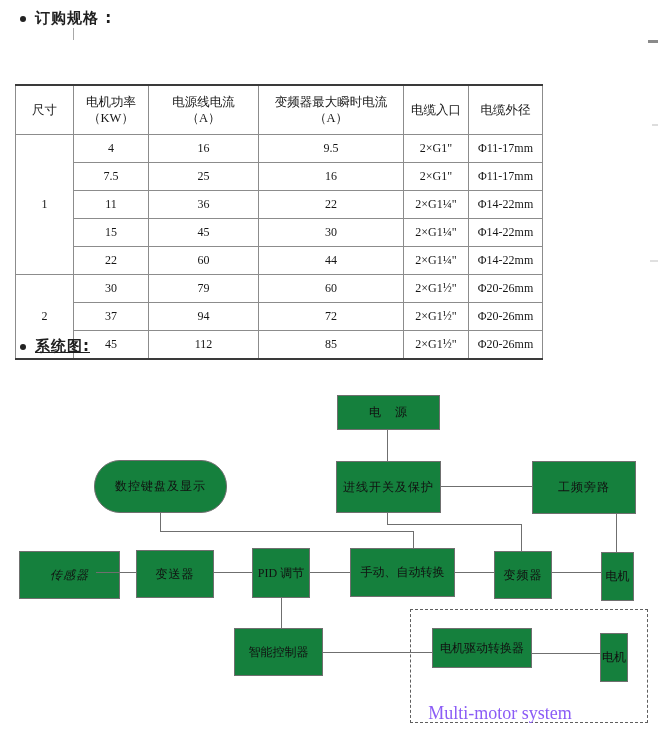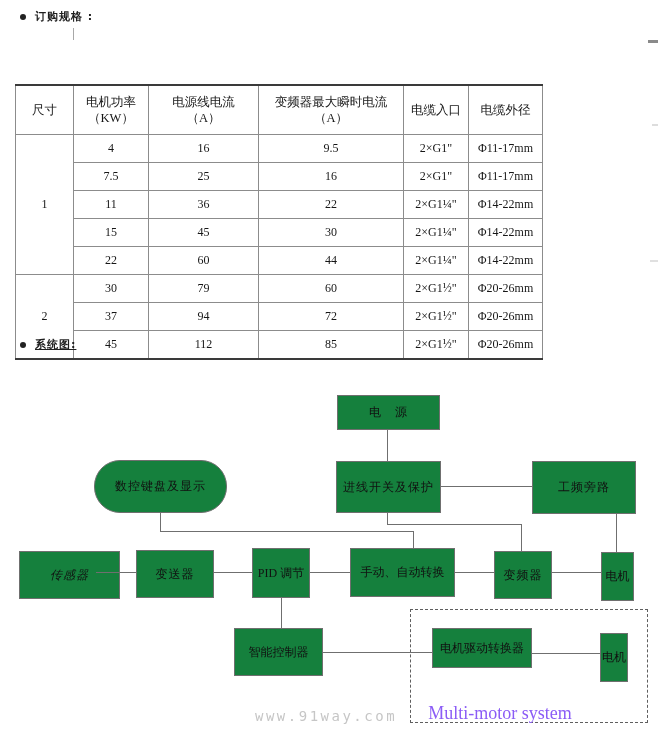--- a/index.html
+++ b/index.html
@@ -1,20 +1,20 @@
 <!DOCTYPE html>
 <html><head>
 <meta charset="utf-8">
 <style>
   html,body{margin:0;padding:0;background:#fff;}
   .page{position:relative;width:658px;height:733px;background:#ffffff;overflow:hidden;
         font-family:"Liberation Serif","DejaVu Serif",serif;color:#1c1c1c;}
   .section-title{position:absolute;display:flex;align-items:center;gap:9px;
         font-family:"DejaVu Sans","Liberation Sans",sans-serif;font-weight:bold;
-        font-size:11px;color:#1f1f1f;letter-spacing:1px;}
+        font-size:15px;color:#1f1f1f;letter-spacing:1px;}
   .bullet{width:6px;height:6px;border-radius:50%;background:#222;flex:0 0 auto;}
   
   table.spec{position:absolute;left:15px;top:40px;width:527px;border-collapse:collapse;
         table-layout:fixed;border-top:2px solid #3a3a3a;border-bottom:2px solid #3a3a3a;
         border-left:1px solid #8c8c8c;border-right:1px solid #8c8c8c;margin-top:44px;}
   table.spec th,table.spec td{border:1px solid #8c8c8c;text-align:center;vertical-align:middle;
         padding:0;overflow:hidden;}
   table.spec th{height:48px;font-weight:normal;font-size:12.5px;line-height:1.3;color:#161616;}
   table.spec td{height:27px;font-size:12px;color:#161616;}
   .h-sub:empty{display:none;}
@@ -179,15 +179,14 @@
     <div class="line" style="left:214px;top:572px;width:38px;height:1px;"></div>
     <div class="line" style="left:310px;top:572px;width:40px;height:1px;"></div>
     <div class="line" style="left:455px;top:572px;width:39px;height:1px;"></div>
     <div class="line" style="left:552px;top:572px;width:49px;height:1px;"></div>
     <div class="line" style="left:616px;top:514px;width:1px;height:38px;"></div>
     <div class="line" style="left:281px;top:598px;width:1px;height:30px;"></div>
     <div class="line" style="left:323px;top:652px;width:109px;height:1px;"></div>
     <div class="line" style="left:532px;top:653px;width:68px;height:1px;"></div>
   </div>
 
-  <div class="watermark">www.91way.com</div>
 
 </div>
 
 </body></html>

